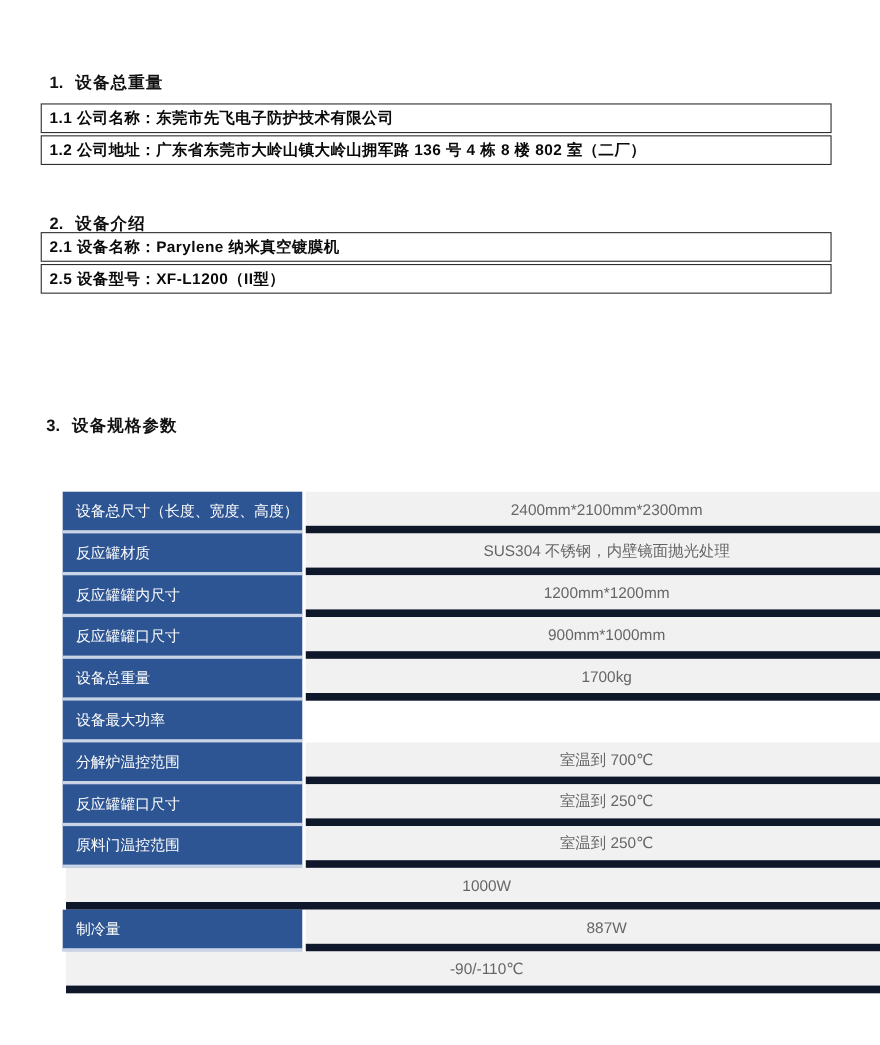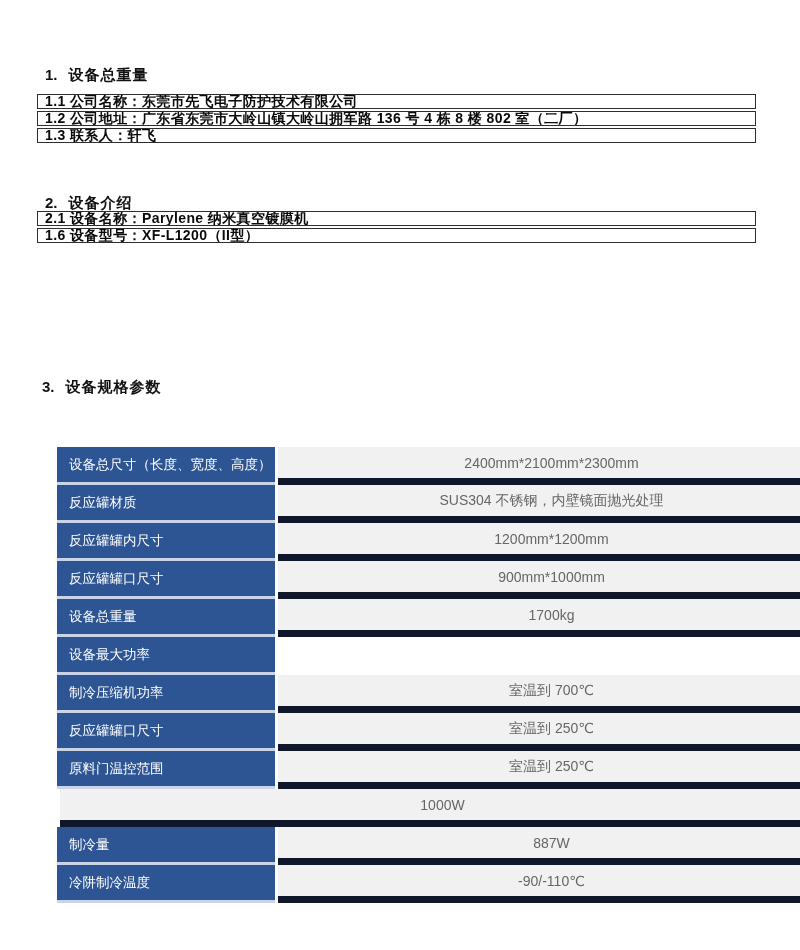--- a/index.html
+++ b/index.html
@@ -18,21 +18,21 @@
   .sec-heading .sec-num { margin-right:11px; letter-spacing:0; }
   .h1 { left:45px; top:66px; }
   .h2 { left:45px; top:194px; }
   .h3 { left:42px; top:378px; }
 
   
   .info-group { position:absolute; width:719px; }
   .g1 { left:37px; top:94px; }
   .g2 { left:37px; top:211px; }
   .info-box {
-    width:100%; height:15px; margin-bottom:2px;
+    width:100%; height:27px; margin-bottom:2px;
     border:1px solid var(--border-dark,#2e2e2e);
     display:flex; align-items:center;
     padding-left:7px;
     font-size:14px; font-weight:600; color:#0a0a0a;
     letter-spacing:0.4px; white-space:nowrap; overflow:hidden;
   }
 
   
   .spec-table { position:absolute; left:57px; top:447px; width:768px; }
   .spec-row { display:flex; height:38px; width:100%; }
@@ -61,31 +61,30 @@
 <div class="page">
 
   <div class="sec-heading h1">
     <span class="sec-num">1.</span>
     <span class="sec-title">设备总重量</span>
   </div>
 
   <div class="info-group g1">
     <div class="info-box">1.1 公司名称：东莞市先飞电子防护技术有限公司</div>
     <div class="info-box">1.2 公司地址：广东省东莞市大岭山镇大岭山拥军路 136 号 4 栋 8 楼 802 室（二厂）</div>
-    <div class="info-box">1.3 联系人：轩飞</div>
   </div>
 
   <div class="sec-heading h2">
     <span class="sec-num">2.</span>
     <span class="sec-title">设备介绍</span>
   </div>
 
   <div class="info-group g2">
     <div class="info-box">2.1 设备名称：Parylene 纳米真空镀膜机</div>
-    <div class="info-box">1.6 设备型号：XF-L1200（II型）</div>
+    <div class="info-box">2.5 设备型号：XF-L1200（II型）</div>
   </div>
 
   <div class="sec-heading h3">
     <span class="sec-num">3.</span>
     <span class="sec-title">设备规格参数</span>
   </div>
 
   <div class="spec-table">
     <div class="spec-row">
       <div class="spec-label">设备总尺寸（长度、宽度、高度）</div>
@@ -110,21 +109,21 @@
     <div class="spec-row">
       <div class="spec-label">设备总重量</div>
       <div class="spec-gapcol"></div>
       <div class="spec-value">1700kg</div>
     </div>
     <div class="spec-row">
       <div class="spec-label">设备最大功率</div>
       <div class="spec-gapcol"></div>
     </div>
     <div class="spec-row">
-      <div class="spec-label">制冷压缩机功率</div>
+      <div class="spec-label">分解炉温控范围</div>
       <div class="spec-gapcol"></div>
       <div class="spec-value">室温到 700℃</div>
     </div>
     <div class="spec-row">
       <div class="spec-label">反应罐罐口尺寸</div>
       <div class="spec-gapcol"></div>
       <div class="spec-value">室温到 250℃</div>
     </div>
     <div class="spec-row">
       <div class="spec-label">原料门温控范围</div>
@@ -134,19 +133,18 @@
     <div class="spec-row">
       <div class="spec-gapcol"></div>
       <div class="spec-value">1000W</div>
     </div>
     <div class="spec-row">
       <div class="spec-label">制冷量</div>
       <div class="spec-gapcol"></div>
       <div class="spec-value">887W</div>
     </div>
     <div class="spec-row">
-      <div class="spec-label">冷阱制冷温度</div>
       <div class="spec-gapcol"></div>
       <div class="spec-value">-90/-110℃</div>
     </div>
   </div>
 
 </div>
 
 </body></html>

